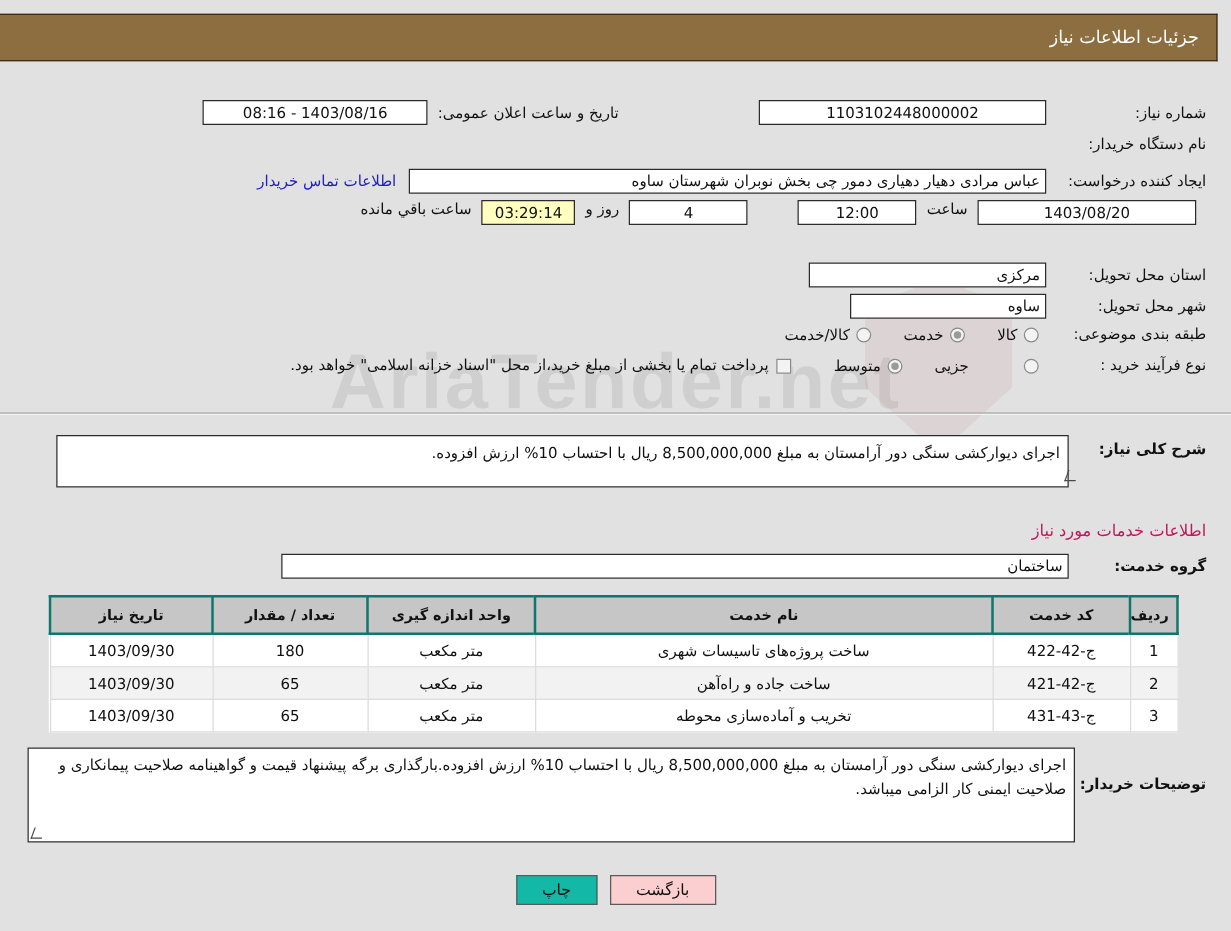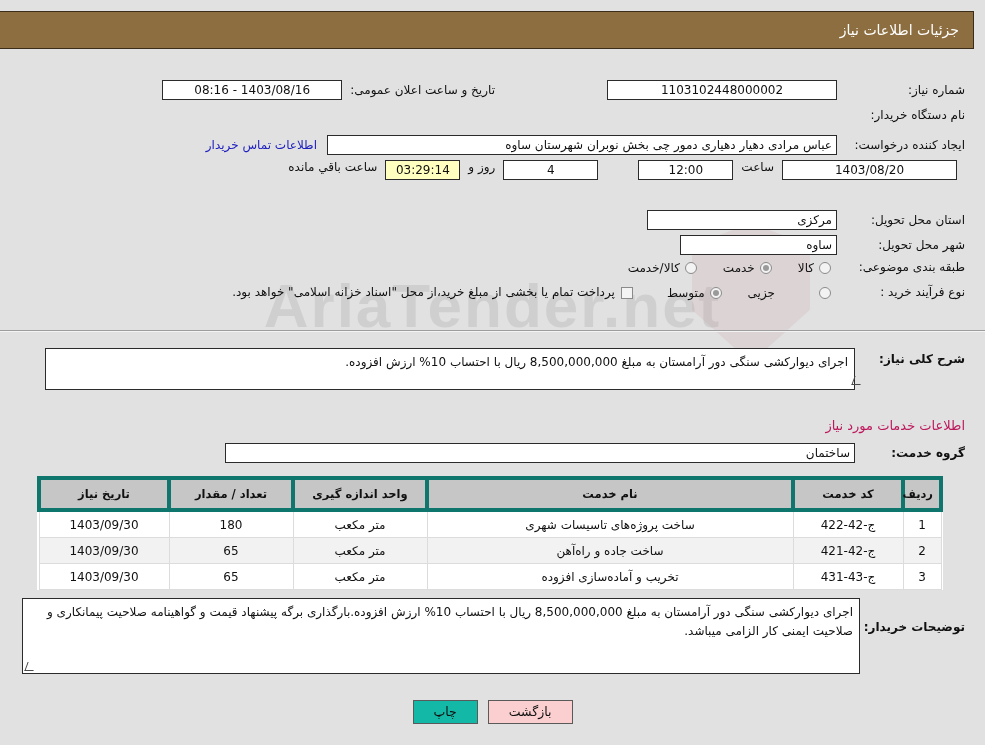--- a/index.html
+++ b/index.html
@@ -193,21 +193,21 @@
   
   table.items {
     position: absolute;
     border-collapse: collapse;
     background: #fff;
     font-size: 12px;
     table-layout: fixed;
   }
   table.items th {
     background: #c6c6c6;
-    border: 4px solid #0f766e;
+    border: 2px solid #0f766e;
     font-weight: bold;
     font-size: 11.5px;
     color: #111;
     height: 28px;
     padding: 0 6px;
     text-align: center;
   }
   table.items td {
     border: 1px solid #dcdcdc;
     height: 25px;
@@ -381,21 +381,21 @@
       <td>2</td>
       <td>ج-42-421</td>
       <td class="name">ساخت جاده و راه‌آهن</td>
       <td>متر مکعب</td>
       <td>65</td>
       <td>1403/09/30</td>
     </tr>
     <tr>
       <td>3</td>
       <td>ج-43-431</td>
-      <td class="name">تخریب و آماده‌سازی افزوده</td>
+      <td class="name">تخریب و آماده‌سازی محوطه</td>
       <td>متر مکعب</td>
       <td>65</td>
       <td>1403/09/30</td>
     </tr>
   </tbody>
 </table>
 
 <div class="panel" style="top:598px; right:20px;">
   <div style="display:flex; align-items:flex-start;">
     <span class="lbl" style="width:105px; font-weight:bold; padding-top:22px;">توضیحات خریدار:</span>

